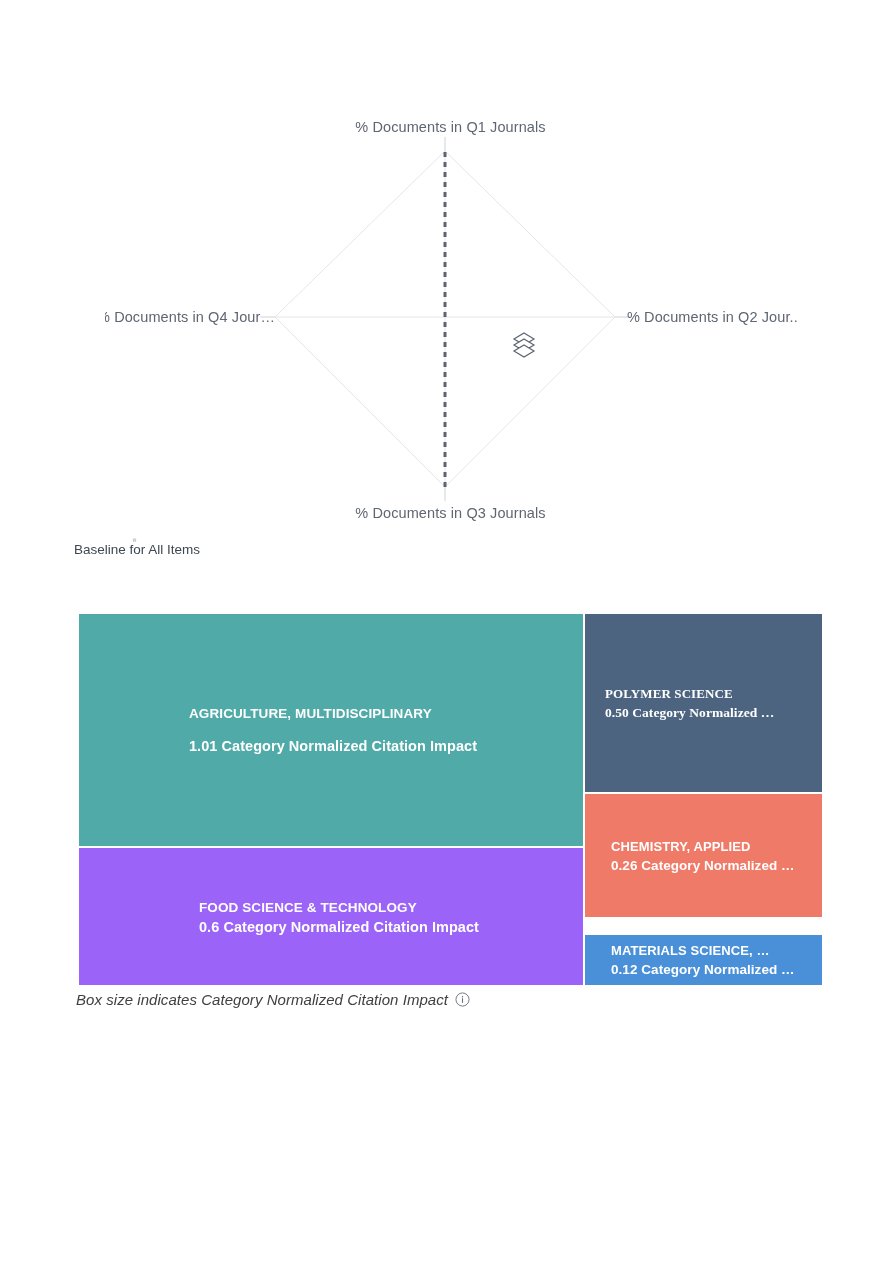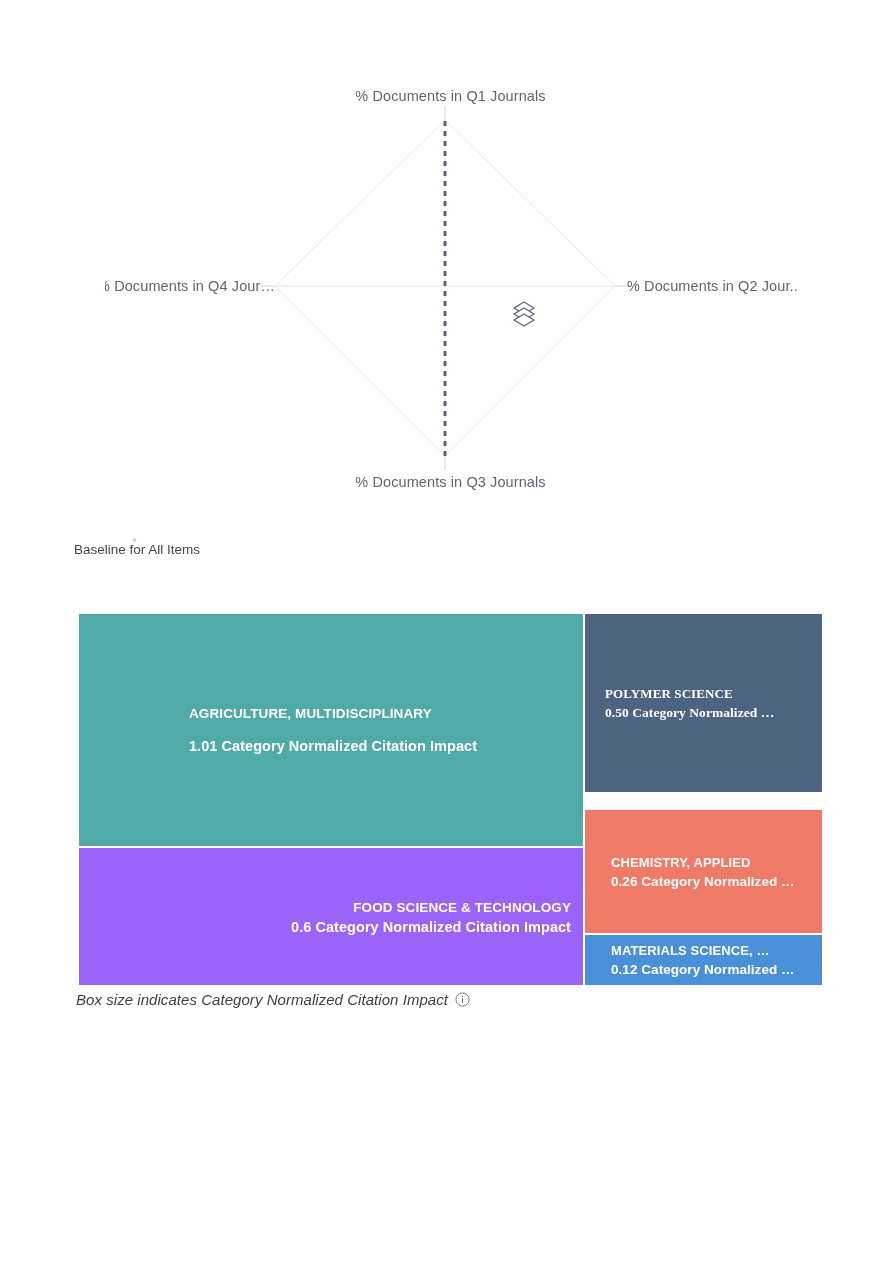--- a/index.html
+++ b/index.html
@@ -12,21 +12,21 @@
     height: 1263px;
     position: relative;
     font-family: "Liberation Sans", sans-serif;
     -webkit-font-smoothing: antialiased;
   }
 
   
   #radar-panel {
     position: absolute;
     left: 78px;
-    top: 88px;
+    top: 119px;
     width: 745px;
     height: 426px;
     background: #ffffff;
     overflow: hidden;
   }
   #radar-svg {
     position: absolute;
     left: 0;
     top: 0;
   }
@@ -135,21 +135,21 @@
     overflow: hidden;
     letter-spacing: 0.05px;
     line-height: 20px;
   }
 
   
   #tm-cell-0 .tm-labels { top: 50%; transform: translateY(-50%); padding-left: 110px; }
   #tm-cell-0 .tm-name  { font-size: 13.5px; }
   #tm-cell-0 .tm-value { font-size: 14.5px; margin-top: 13px; }
 
-  #tm-cell-1 .tm-labels { top: 50%; transform: translateY(-50%); padding-left: 120px; text-align: right; }
+  #tm-cell-1 .tm-labels { top: 50%; transform: translateY(-50%); padding-left: 120px; }
   #tm-cell-1 .tm-name  { font-size: 13.5px; }
   #tm-cell-1 .tm-value { font-size: 14.5px; }
 
   #tm-cell-2 .tm-labels { top: 50%; transform: translateY(-50%); padding-left: 20px; font-family: Liberation Serif, serif; }
   #tm-cell-3 .tm-labels { top: 50%; transform: translateY(-50%); padding-left: 26px; }
   #tm-cell-4 .tm-labels { top: 50%; transform: translateY(-50%); padding-left: 26px; }
 
   
   #treemap-caption {
     position: absolute;
@@ -233,21 +233,21 @@
     </div>
   </div>
 
   <div class="tm-cell" id="tm-cell-2" style="left:506px; top:0px; width:239px; height:180px; background:#4C6480;">
     <div class="tm-labels">
       <div class="tm-name">POLYMER SCIENCE</div>
       <div class="tm-value">0.50 Category Normalized …</div>
     </div>
   </div>
 
-  <div class="tm-cell" id="tm-cell-3" style="left:506px; top:180px; width:239px; height:125px; background:#EF7A68;margin-top:16px;">
+  <div class="tm-cell" id="tm-cell-3" style="left:506px; top:180px; width:239px; height:125px; background:#EF7A68;">
     <div class="tm-labels">
       <div class="tm-name">CHEMISTRY, APPLIED</div>
       <div class="tm-value">0.26 Category Normalized …</div>
     </div>
   </div>
 
   <div class="tm-cell" id="tm-cell-4" style="left:506px; top:321px; width:239px; height:52px; background:#4A90D9;">
     <div class="tm-labels">
       <div class="tm-name">MATERIALS SCIENCE, …</div>
       <div class="tm-value">0.12 Category Normalized …</div>

